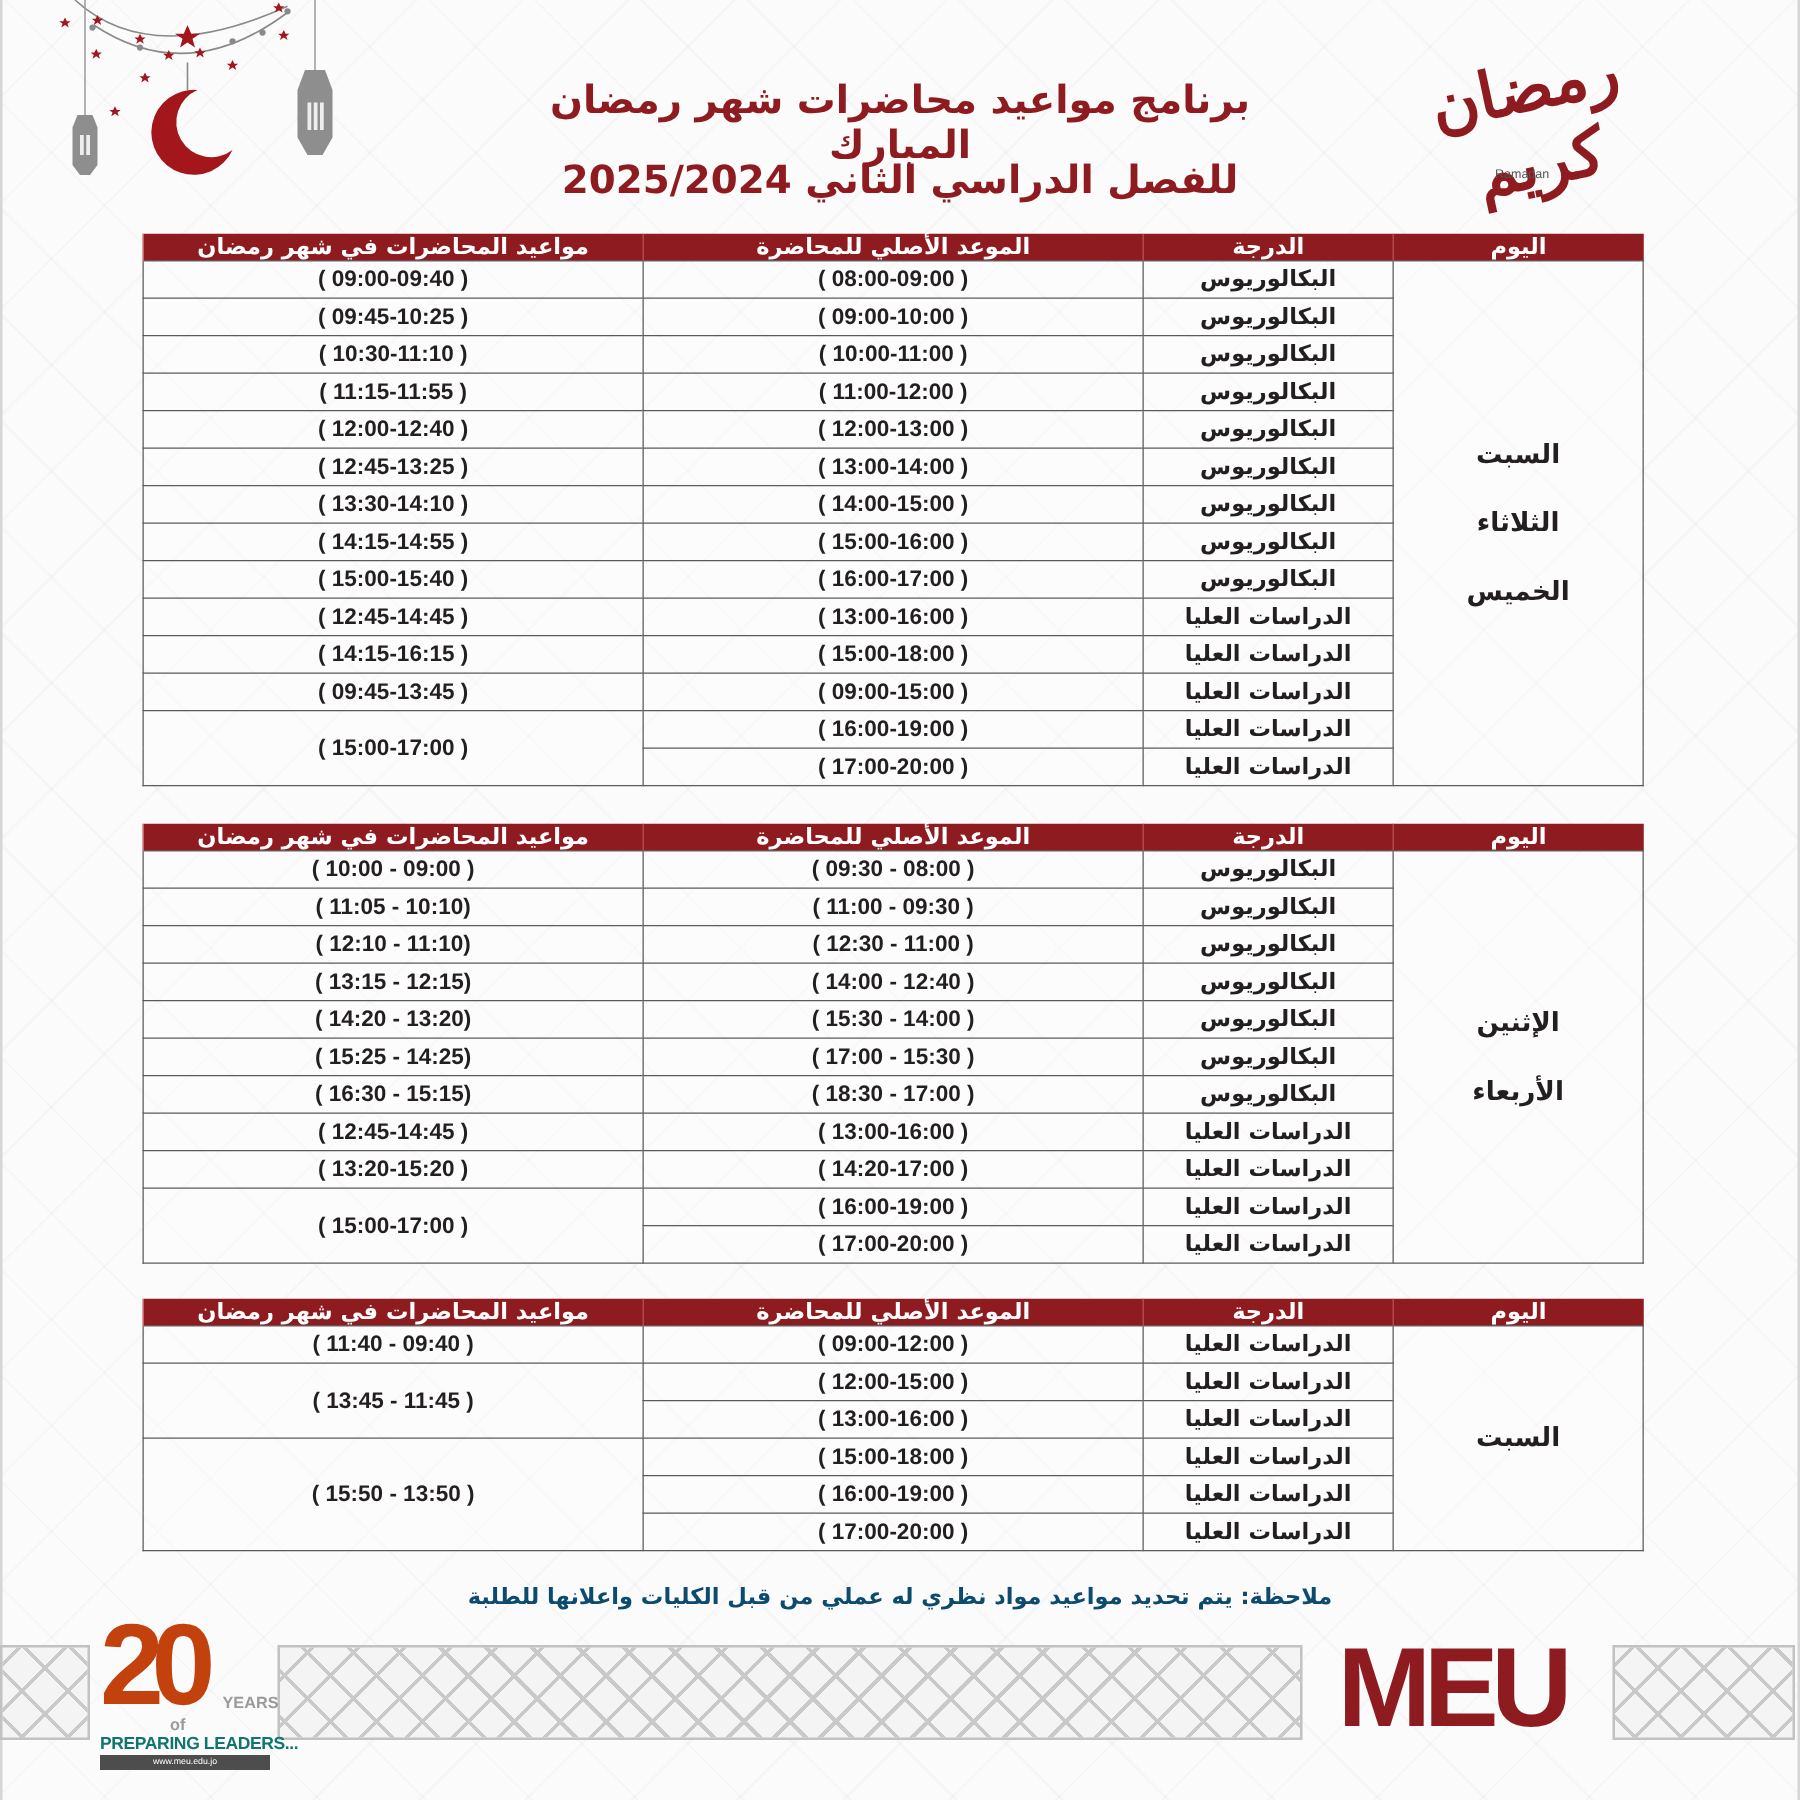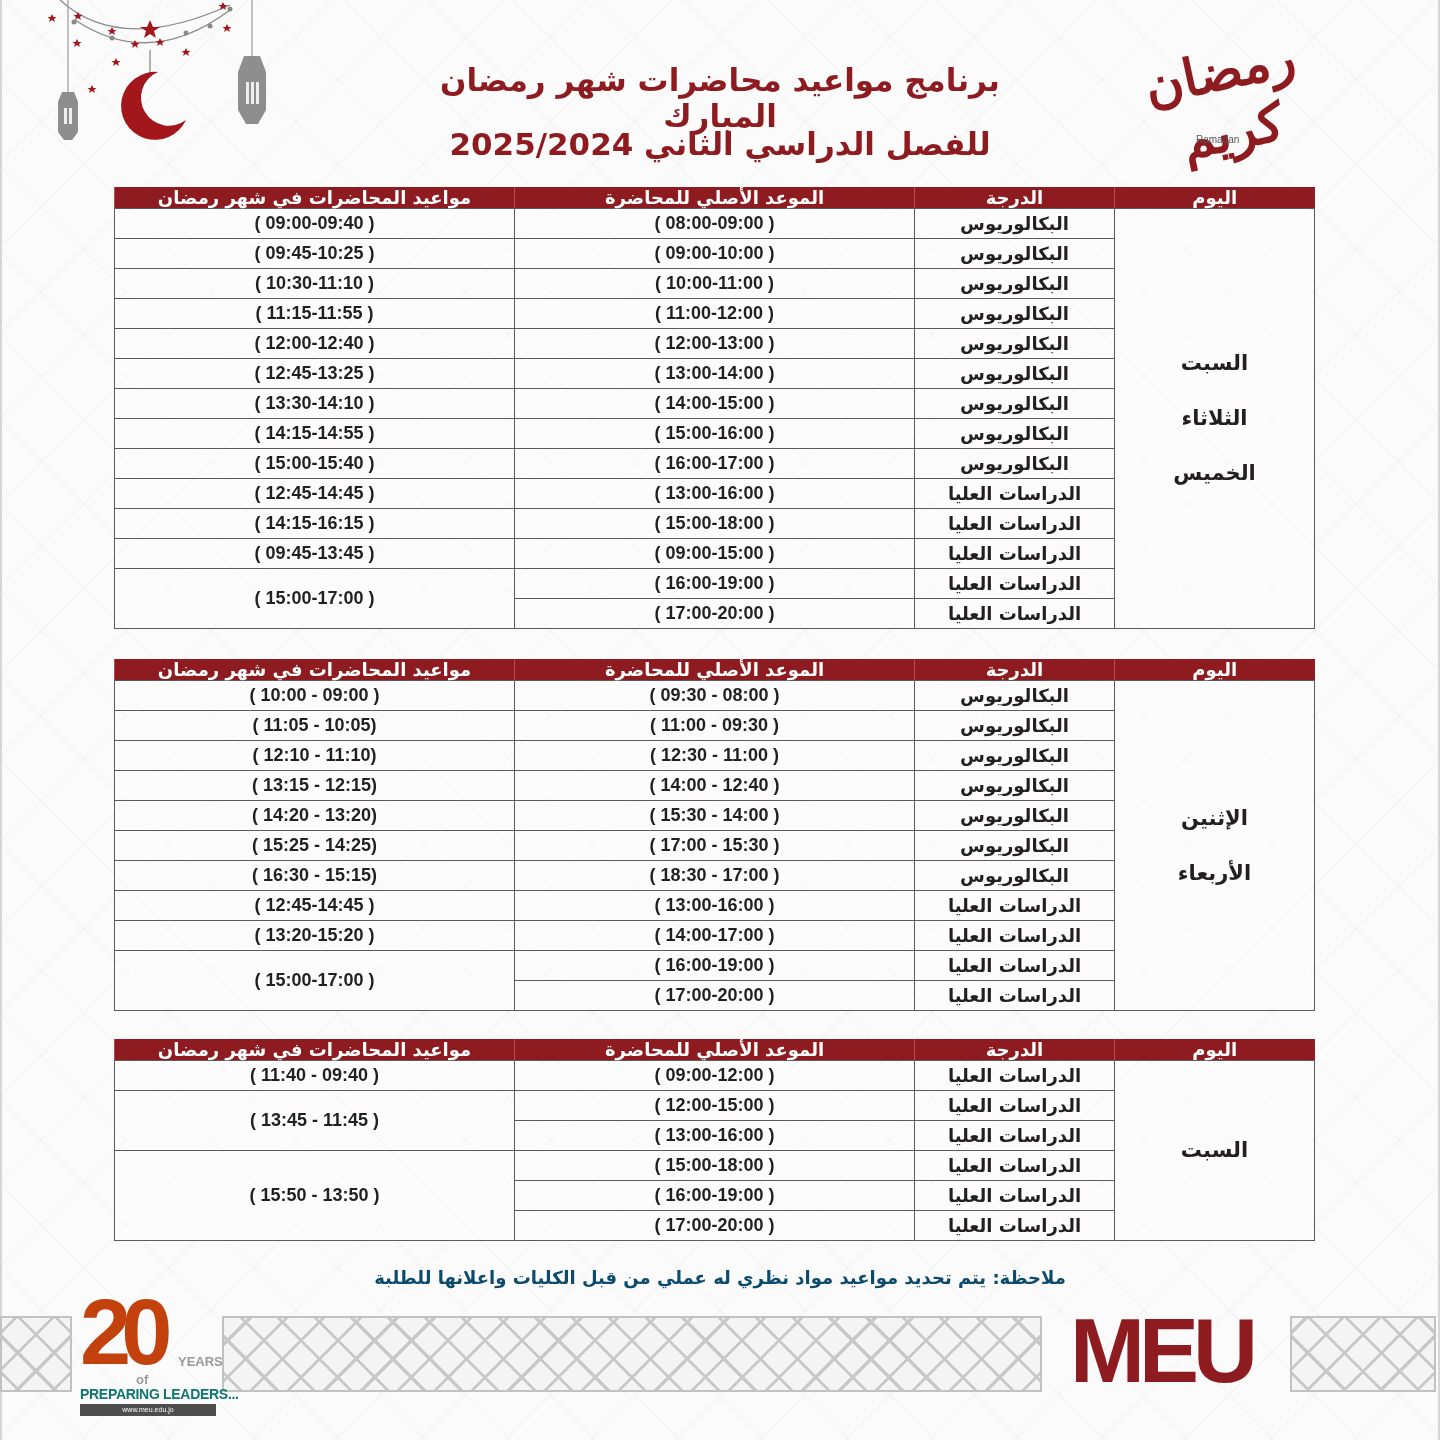--- a/index.html
+++ b/index.html
@@ -250,21 +250,21 @@
           <div>الإثنين</div>
           <div>الأربعاء</div>
         </td>
         <td>البكالوريوس</td>
         <td class="time">( 09:30 - 08:00 )</td>
         <td class="time">( 10:00 - 09:00 )</td>
       </tr>
       <tr>
         <td>البكالوريوس</td>
         <td class="time">( 11:00 - 09:30 )</td>
-        <td class="time">( 11:05 - 10:05)</td>
+        <td class="time">( 11:05 - 10:10)</td>
       </tr>
       <tr>
         <td>البكالوريوس</td>
         <td class="time">( 12:30 - 11:00 )</td>
         <td class="time">( 12:10 - 11:10)</td>
       </tr>
       <tr>
         <td>البكالوريوس</td>
         <td class="time">( 14:00 - 12:40 )</td>
         <td class="time">( 13:15 - 12:15)</td>
@@ -284,21 +284,21 @@
         <td class="time">( 18:30 - 17:00 )</td>
         <td class="time">( 16:30 - 15:15)</td>
       </tr>
       <tr>
         <td>الدراسات العليا</td>
         <td class="time">( 13:00-16:00 )</td>
         <td class="time">( 12:45-14:45 )</td>
       </tr>
       <tr>
         <td>الدراسات العليا</td>
-        <td class="time">( 14:00-17:00 )</td>
+        <td class="time">( 14:20-17:00 )</td>
         <td class="time">( 13:20-15:20 )</td>
       </tr>
       <tr>
         <td>الدراسات العليا</td>
         <td class="time">( 16:00-19:00 )</td>
         <td class="time" rowspan="2">( 15:00-17:00 )</td>
       </tr>
       <tr>
         <td>الدراسات العليا</td>
         <td class="time">( 17:00-20:00 )</td>

